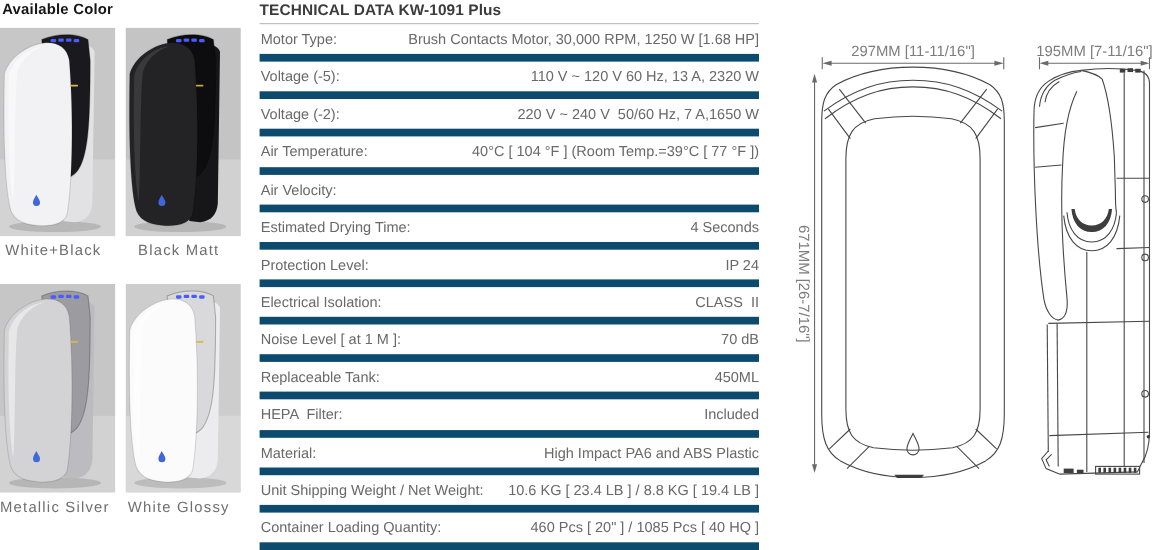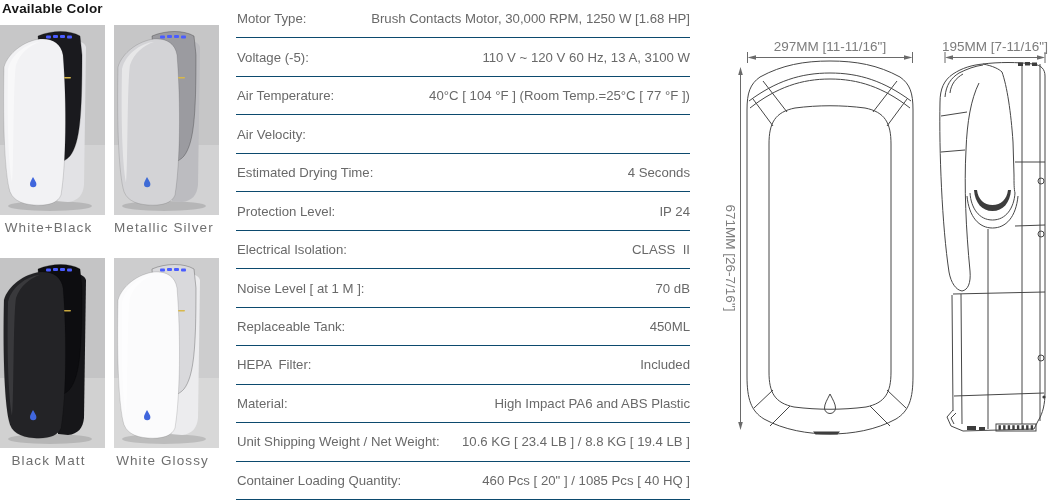--- a/index.html
+++ b/index.html
@@ -14,21 +14,21 @@
   .photo{width:105px;height:190px;overflow:hidden;}
   .photo svg{display:block;width:105px;height:190px;}
   .plabel{margin-top:5px;height:16px;text-align:center;font-size:13.5px;color:#6f6f6f;letter-spacing:1.1px;white-space:nowrap;}
 
   
   .specs{position:absolute;left:236px;top:0;width:454px;height:500px;display:flex;flex-direction:column;box-sizing:border-box;}
   .ttitle{height:22px;box-sizing:border-box;font-size:14px;font-weight:bold;color:#3b3b3b;
           border-bottom:1px solid #b9b9b9;letter-spacing:.1px;padding-top:1px;}
   .rows{flex:1;display:flex;flex-direction:column;}
   .trow{flex:1;display:flex;justify-content:space-between;align-items:center;
-        border-bottom:1px solid #0c4a6e;font-size:13.2px;color:#696969;}
+        border-bottom:7px solid #0c4a6e;font-size:13.2px;color:#696969;}
   .tlabel{white-space:pre;padding-left:1px;}
   .tvalue{white-space:pre;text-align:center;}
 
   
   .drawings{position:absolute;left:700px;top:0;width:352px;height:500px;}
   .drawings svg{display:block;width:352px;height:500px;}
   .dimtext{font-family:"Liberation Sans",sans-serif;font-size:13.5px;fill:#7c7c7c;}
 </style>
 </head>
 <body>
@@ -57,61 +57,61 @@
           <rect class="ph-amber" x="64" y="52" width="7" height="1.6" rx="0.8" fill="#d8b84a"></rect>
           <path class="ph-drop" d="M33,152 C31.5,155 30,157 30,159 a3.2,3.2 0 1 0 6.4,0 C36.4,157 34.5,155 33,152 Z" fill="#4066dd"></path>
         </svg>
       </div>
       <figcaption class="plabel">White+Black</figcaption>
     </figure>
 
     <figure class="product">
       <div class="photo">
         <svg viewBox="0 0 105 190">
+          <rect class="ph-bg" x="0" y="0" width="105" height="190" fill="#c4c4c5"></rect>
+          <rect x="0" y="120" width="105" height="70" fill="rgba(255,255,255,0.22)"></rect>
+          <ellipse cx="50" cy="181" rx="42" ry="5" fill="rgba(0,0,0,0.13)"></ellipse>
+          <path class="ph-side" d="M62,16 C76,14 84,16 86,22 L84,160 C83,170 78,176 68,177 L58,176 Z" fill="#161619"></path>
+          <path class="ph-channel" stroke="rgba(0,0,0,0.25)" stroke-width="1" d="M38,11 C52,5 70,5 80,11 L82,30 C82,90 80,118 70,131 C62,140 53,138 51,128 C57,118 59,95 58,60 C57,40 51,28 39,26 Z" fill="#0d0d10"></path>
+          <g class="ph-led">
+            <rect x="46" y="10.5" width="5" height="3" rx="1" fill="#4a5cff"></rect>
+            <rect x="53" y="10" width="5" height="3" rx="1" fill="#4a5cff"></rect>
+            <rect x="60" y="10" width="5" height="3" rx="1" fill="#4a5cff"></rect>
+            <rect x="67" y="10.5" width="5" height="3" rx="1" fill="#4a5cff"></rect>
+          </g>
+          <path class="ph-body" stroke="rgba(0,0,0,0.12)" stroke-width="1" d="M4,42 C3,90 4,140 9,163 C11,174 20,179 34,180 C48,181 58,178 61,170 C66,140 67,80 63,30 C61,18 52,13 40,14 C24,16 8,28 4,42 Z" fill="#232326"></path>
+          <path class="ph-hl" d="M8,44 C7,90 8,135 12,158 C14,150 13,60 16,40 C20,28 30,20 40,17 C26,18 11,30 8,44 Z" fill="rgba(255,255,255,0.10)"></path>
+          <rect class="ph-amber" x="64" y="52" width="7" height="1.6" rx="0.8" fill="#c9a83e"></rect>
+          <path class="ph-drop" d="M33,152 C31.5,155 30,157 30,159 a3.2,3.2 0 1 0 6.4,0 C36.4,157 34.5,155 33,152 Z" fill="#4066dd"></path>
+        </svg>
+      </div>
+      <figcaption class="plabel">Black Matt</figcaption>
+    </figure>
+
+    <figure class="product">
+      <div class="photo">
+        <svg viewBox="0 0 105 190">
           <rect class="ph-bg" x="0" y="0" width="105" height="190" fill="#c6c6c7"></rect>
           <rect x="0" y="120" width="105" height="70" fill="rgba(255,255,255,0.22)"></rect>
           <ellipse cx="50" cy="181" rx="42" ry="5" fill="rgba(0,0,0,0.13)"></ellipse>
           <path class="ph-side" d="M62,16 C76,14 84,16 86,22 L84,160 C83,170 78,176 68,177 L58,176 Z" fill="#bcbcc0"></path>
           <path class="ph-channel" stroke="rgba(0,0,0,0.25)" stroke-width="1" d="M38,11 C52,5 70,5 80,11 L82,30 C82,90 80,118 70,131 C62,140 53,138 51,128 C57,118 59,95 58,60 C57,40 51,28 39,26 Z" fill="#9b9ba0"></path>
           <g class="ph-led">
             <rect x="46" y="10.5" width="5" height="3" rx="1" fill="#4a5cff"></rect>
             <rect x="53" y="10" width="5" height="3" rx="1" fill="#4a5cff"></rect>
             <rect x="60" y="10" width="5" height="3" rx="1" fill="#4a5cff"></rect>
             <rect x="67" y="10.5" width="5" height="3" rx="1" fill="#4a5cff"></rect>
           </g>
           <path class="ph-body" stroke="rgba(0,0,0,0.12)" stroke-width="1" d="M4,42 C3,90 4,140 9,163 C11,174 20,179 34,180 C48,181 58,178 61,170 C66,140 67,80 63,30 C61,18 52,13 40,14 C24,16 8,28 4,42 Z" fill="#d3d3d6"></path>
           <path class="ph-hl" d="M8,44 C7,90 8,135 12,158 C14,150 13,60 16,40 C20,28 30,20 40,17 C26,18 11,30 8,44 Z" fill="rgba(255,255,255,0.45)"></path>
           <rect class="ph-amber" x="64" y="52" width="7" height="1.6" rx="0.8" fill="#d8b84a"></rect>
           <path class="ph-drop" d="M33,152 C31.5,155 30,157 30,159 a3.2,3.2 0 1 0 6.4,0 C36.4,157 34.5,155 33,152 Z" fill="#3f6bd6"></path>
         </svg>
       </div>
       <figcaption class="plabel">Metallic Silver</figcaption>
-    </figure>
-
-    <figure class="product">
-      <div class="photo">
-        <svg viewBox="0 0 105 190">
-          <rect class="ph-bg" x="0" y="0" width="105" height="190" fill="#c4c4c5"></rect>
-          <rect x="0" y="120" width="105" height="70" fill="rgba(255,255,255,0.22)"></rect>
-          <ellipse cx="50" cy="181" rx="42" ry="5" fill="rgba(0,0,0,0.13)"></ellipse>
-          <path class="ph-side" d="M62,16 C76,14 84,16 86,22 L84,160 C83,170 78,176 68,177 L58,176 Z" fill="#161619"></path>
-          <path class="ph-channel" stroke="rgba(0,0,0,0.25)" stroke-width="1" d="M38,11 C52,5 70,5 80,11 L82,30 C82,90 80,118 70,131 C62,140 53,138 51,128 C57,118 59,95 58,60 C57,40 51,28 39,26 Z" fill="#0d0d10"></path>
-          <g class="ph-led">
-            <rect x="46" y="10.5" width="5" height="3" rx="1" fill="#4a5cff"></rect>
-            <rect x="53" y="10" width="5" height="3" rx="1" fill="#4a5cff"></rect>
-            <rect x="60" y="10" width="5" height="3" rx="1" fill="#4a5cff"></rect>
-            <rect x="67" y="10.5" width="5" height="3" rx="1" fill="#4a5cff"></rect>
-          </g>
-          <path class="ph-body" stroke="rgba(0,0,0,0.12)" stroke-width="1" d="M4,42 C3,90 4,140 9,163 C11,174 20,179 34,180 C48,181 58,178 61,170 C66,140 67,80 63,30 C61,18 52,13 40,14 C24,16 8,28 4,42 Z" fill="#232326"></path>
-          <path class="ph-hl" d="M8,44 C7,90 8,135 12,158 C14,150 13,60 16,40 C20,28 30,20 40,17 C26,18 11,30 8,44 Z" fill="rgba(255,255,255,0.10)"></path>
-          <rect class="ph-amber" x="64" y="52" width="7" height="1.6" rx="0.8" fill="#c9a83e"></rect>
-          <path class="ph-drop" d="M33,152 C31.5,155 30,157 30,159 a3.2,3.2 0 1 0 6.4,0 C36.4,157 34.5,155 33,152 Z" fill="#4066dd"></path>
-        </svg>
-      </div>
-      <figcaption class="plabel">Black Matt</figcaption>
     </figure>
 
     <figure class="product">
       <div class="photo">
         <svg viewBox="0 0 105 190">
           <rect class="ph-bg" x="0" y="0" width="105" height="190" fill="#cdcdce"></rect>
           <rect x="0" y="120" width="105" height="70" fill="rgba(255,255,255,0.22)"></rect>
           <ellipse cx="50" cy="181" rx="42" ry="5" fill="rgba(0,0,0,0.13)"></ellipse>
           <path class="ph-side" d="M62,16 C76,14 84,16 86,22 L84,160 C83,170 78,176 68,177 L58,176 Z" fill="#ececee"></path>
           <path class="ph-channel" stroke="rgba(0,0,0,0.25)" stroke-width="1" d="M38,11 C52,5 70,5 80,11 L82,30 C82,90 80,118 70,131 C62,140 53,138 51,128 C57,118 59,95 58,60 C57,40 51,28 39,26 Z" fill="#d9d9dc"></path>
@@ -126,35 +126,40 @@
           <rect class="ph-amber" x="64" y="52" width="7" height="1.6" rx="0.8" fill="#d8b84a"></rect>
           <path class="ph-drop" d="M33,152 C31.5,155 30,157 30,159 a3.2,3.2 0 1 0 6.4,0 C36.4,157 34.5,155 33,152 Z" fill="#4066dd"></path>
         </svg>
       </div>
       <figcaption class="plabel">White Glossy</figcaption>
     </figure>
   </div>
   </section>
 
   <section class="specs">
+    <div class="ttitle">TECHNICAL DATA KW-1091 Plus</div>
     <div class="rows" id="rows">
     <div class="trow">
       <span class="tlabel">Motor Type:</span>
       <span class="tvalue">Brush Contacts Motor, 30,000 RPM, 1250 W [1.68 HP]</span>
     </div>
 
     <div class="trow">
       <span class="tlabel">Voltage (-5):</span>
-      <span class="tvalue">110 V ~ 120 V 60 Hz, 13 A, 3100 W</span>
-    </div>
-
+      <span class="tvalue">110 V ~ 120 V 60 Hz, 13 A, 2320 W</span>
+    </div>
+
+    <div class="trow">
+      <span class="tlabel">Voltage (-2):</span>
+      <span class="tvalue">220 V ~ 240 V  50/60 Hz, 7 A,1650 W</span>
+    </div>
 
     <div class="trow">
       <span class="tlabel">Air Temperature:</span>
-      <span class="tvalue">40°C [ 104 °F ] (Room Temp.=25°C [ 77 °F ])</span>
+      <span class="tvalue">40°C [ 104 °F ] (Room Temp.=39°C [ 77 °F ])</span>
     </div>
 
     <div class="trow">
       <span class="tlabel">Air Velocity:</span>
     </div>
 
 
     <div class="trow">
       <span class="tlabel">Estimated Drying Time:</span>
       <span class="tvalue">4 Seconds</span>

